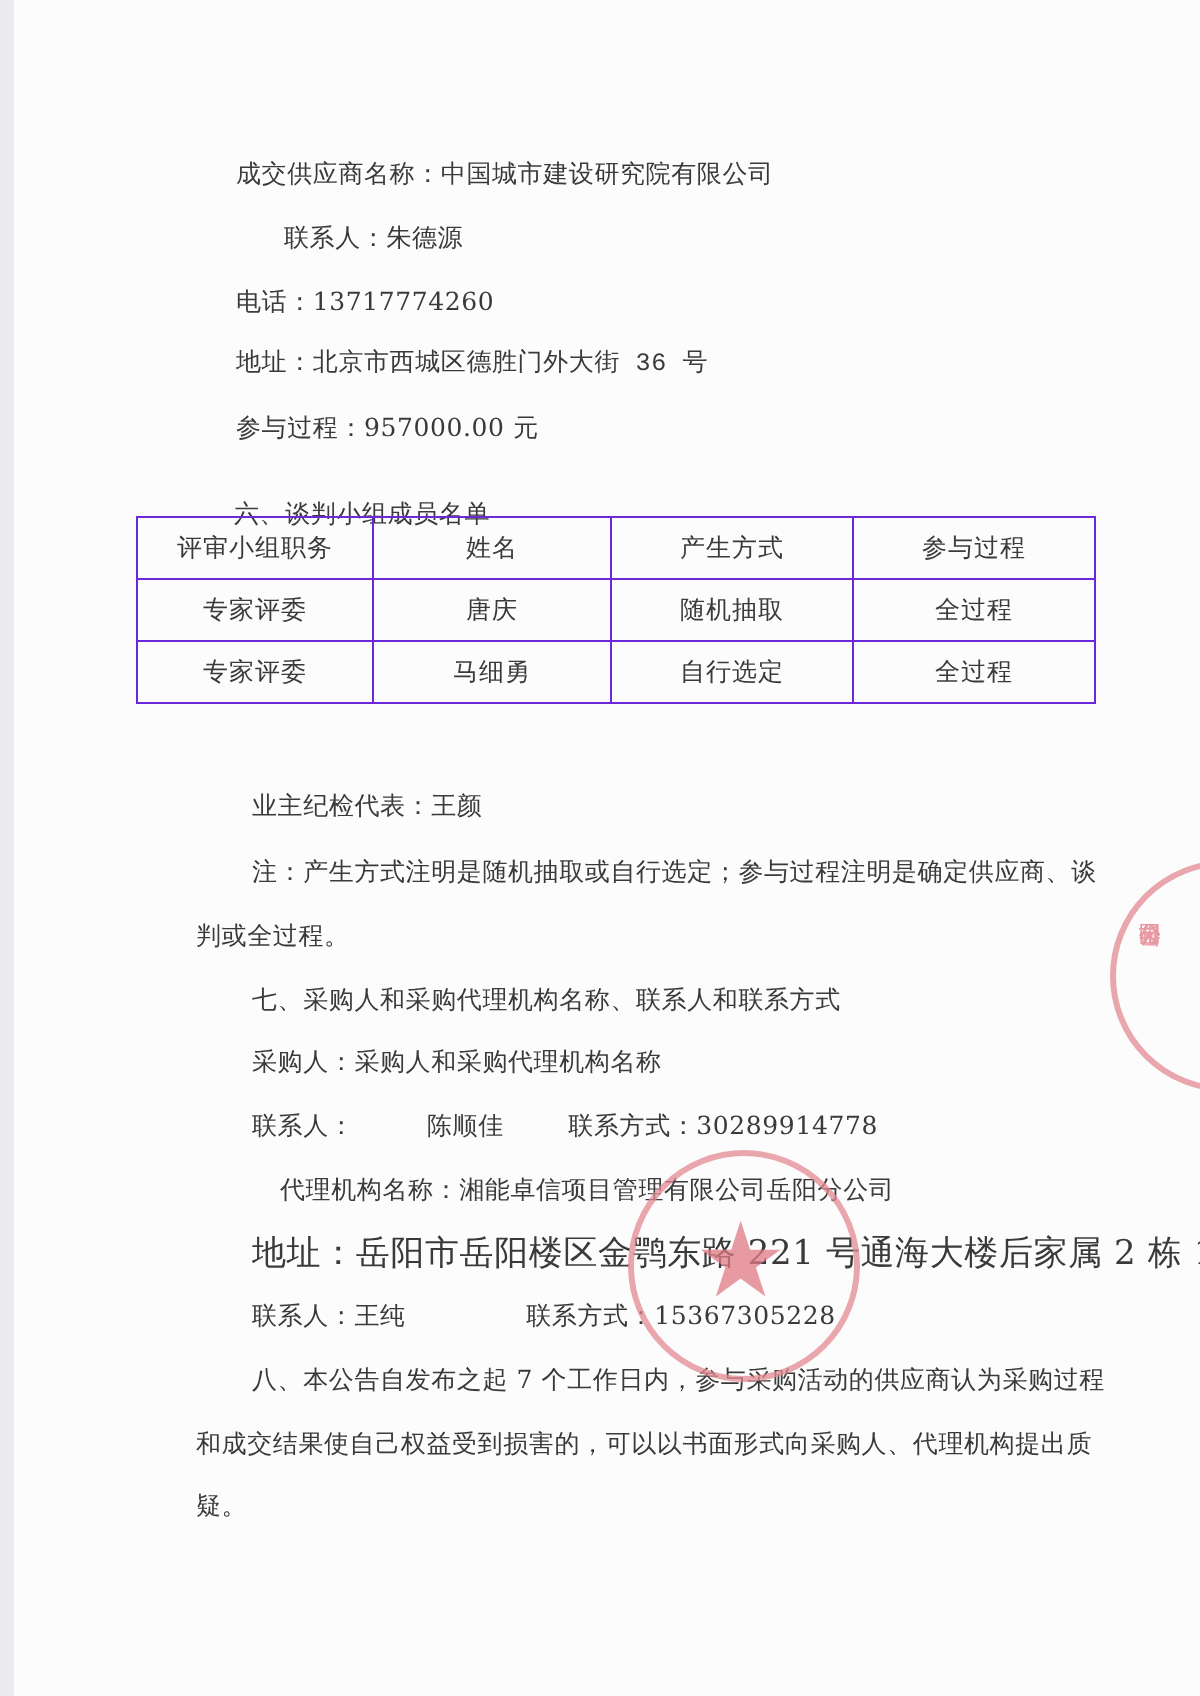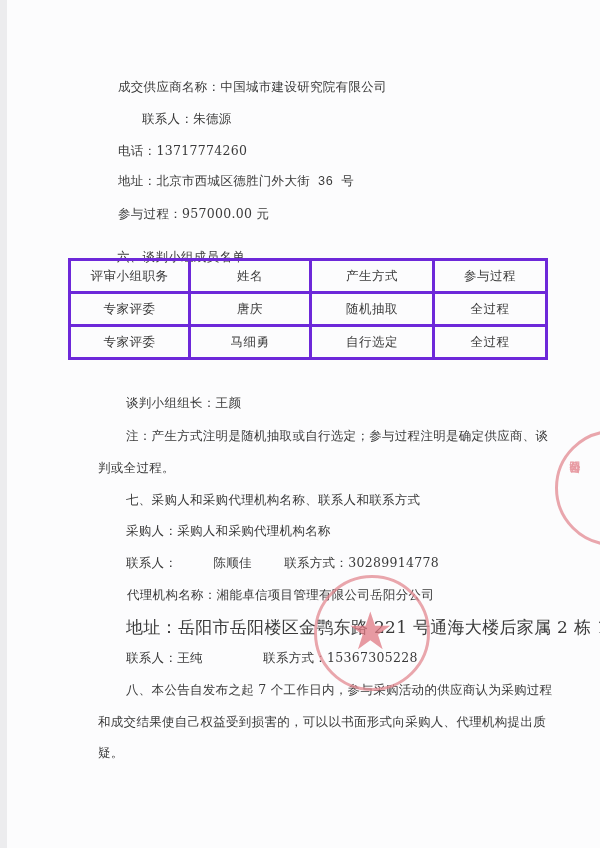--- a/index.html
+++ b/index.html
@@ -6,21 +6,21 @@
   body {
     width:600px; height:848px; background:#fcfcfd; position:relative; overflow:hidden;
     font-family: "DejaVu Serif", "Liberation Serif", serif; color:#3a3a3a;
   }
   .leftedge { position:absolute; left:0; top:0; width:7px; height:848px; background:#ececee; }
   .line { position:absolute; font-size:12.5px; white-space:nowrap; line-height:16px; letter-spacing:0.3px; }
   table.panel {
     position:absolute; left:68px; top:258px; width:480px; border-collapse:collapse;
     font-size:12.5px; color:#3a3a3a;
   }
-  table.panel td { border:3px solid #6d28d9; height:30px; text-align:center; padding:0; letter-spacing:0.5px; }
+  table.panel td { border:1px solid #6d28d9; height:30px; text-align:center; padding:0; letter-spacing:0.5px; }
   .seal { position:absolute; border:3px solid #e38a92; border-radius:50%; opacity:0.75; }
   .seal .star { position:absolute; color:#e07a84; font-size:52px; line-height:52px; }
   .sealtext { position:absolute; color:#e07a84; font-size:11px; }
 </style>
 </head>
 <body>
 
 <div class="leftedge"></div>
 
 <div class="line" style="left:118px; top:79px;">
@@ -56,32 +56,32 @@
   </tr>
   <tr>
     <td>专家评委</td>
     <td>马细勇</td>
     <td>自行选定</td>
     <td>全过程</td>
   </tr>
 </tbody>
   </table>
 
-<div class="line" style="left:126px; top:395px;">谈判小组组长：王颜</div>
+<div class="line" style="left:126px; top:395px;">业主纪检代表：王颜</div>
 <div class="line" style="left:126px; top:428px;">注：产生方式注明是随机抽取或自行选定；参与过程注明是确定供应商、谈</div>
 <div class="line" style="left:98px; top:460px;">判或全过程。</div>
 
 <div class="line" style="left:126px; top:492px;">七、采购人和采购代理机构名称、联系人和联系方式</div>
 <div class="line" style="left:126px; top:523px;">采购人：采购人和采购代理机构名称</div>
 <div class="line" style="left:126px; top:555px;">
   <span>联系人：</span>
   <span style="margin-left:32px;">陈顺佳</span>
   <span style="margin-left:28px;">联系方式：</span><span>30289914778</span>
 </div>
-<div class="line" style="left:127px; top:587px;">代理机构名称：湘能卓信项目管理有限公司岳阳分公司</div>
+<div class="line" style="left:140px; top:587px;">代理机构名称：湘能卓信项目管理有限公司岳阳分公司</div>
 <div class="line" style="left:126px; top:619px; font-size:17px;">地址：岳阳市岳阳楼区金鹗东路 221 号通海大楼后家属 2 栋 102 室</div>
 <div class="line" style="left:126px; top:650px;">
   <span>联系人：王纯</span>
   <span style="margin-left:56px;">联系方式：</span><span>15367305228</span>
 </div>
 
 <div class="line" style="left:126px; top:682px;">八、本公告自发布之起 7 个工作日内，参与采购活动的供应商认为采购过程</div>
 <div class="line" style="left:98px; top:714px;">和成交结果使自己权益受到损害的，可以以书面形式向采购人、代理机构提出质</div>
 <div class="line" style="left:98px; top:745px;">疑。</div>
 

